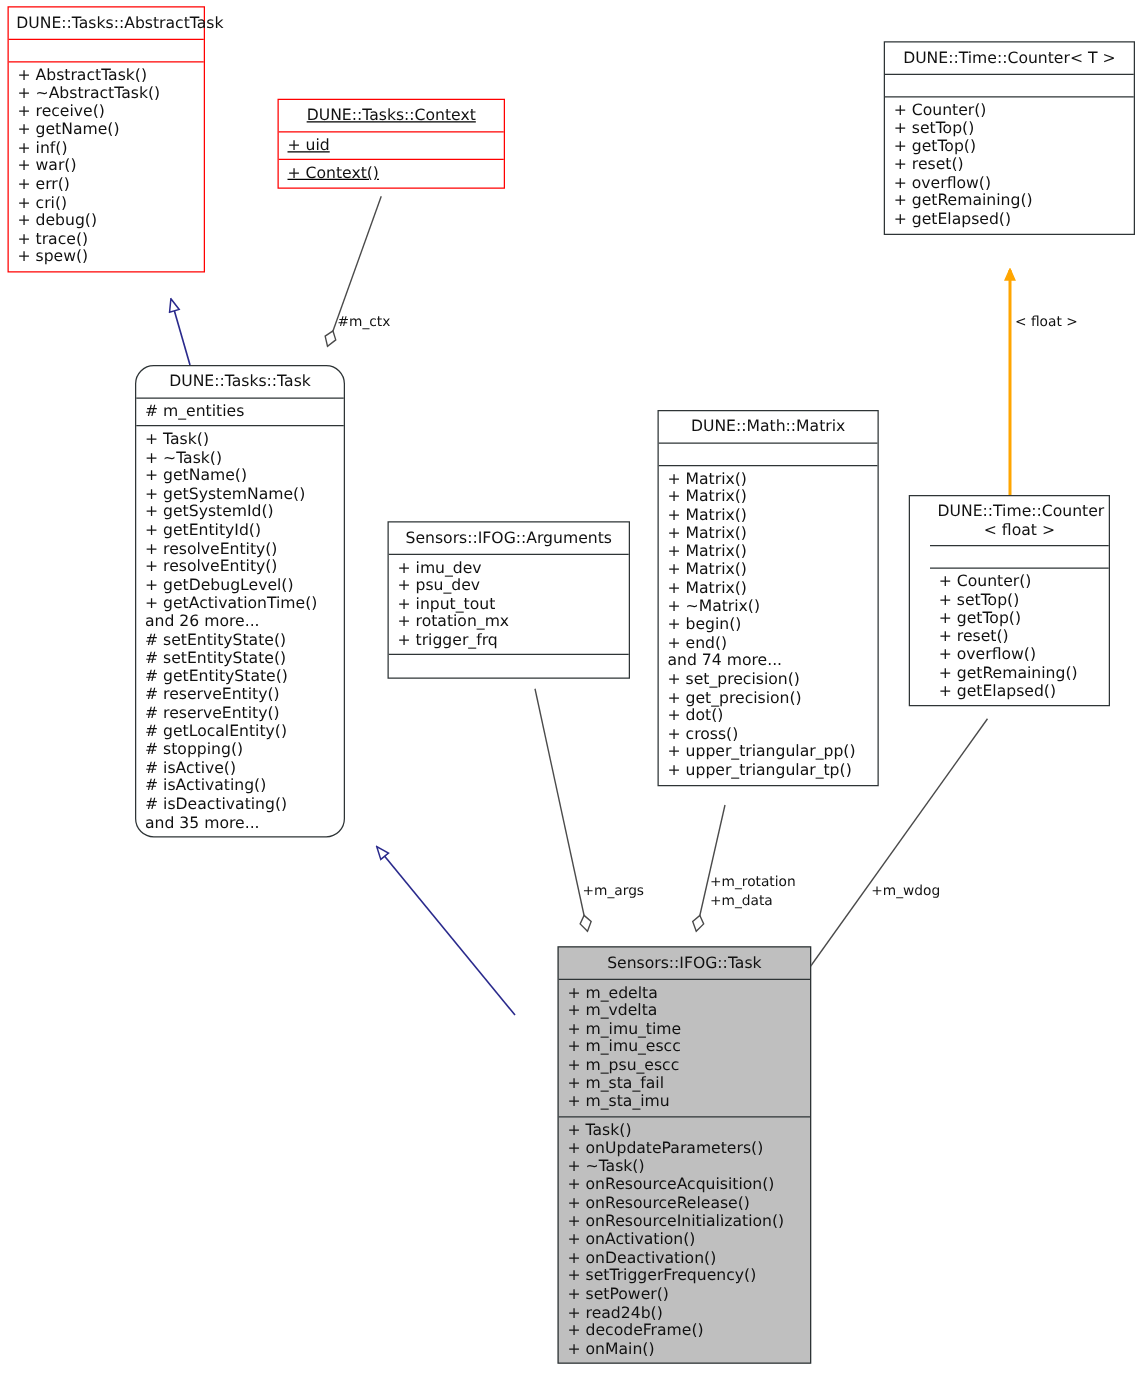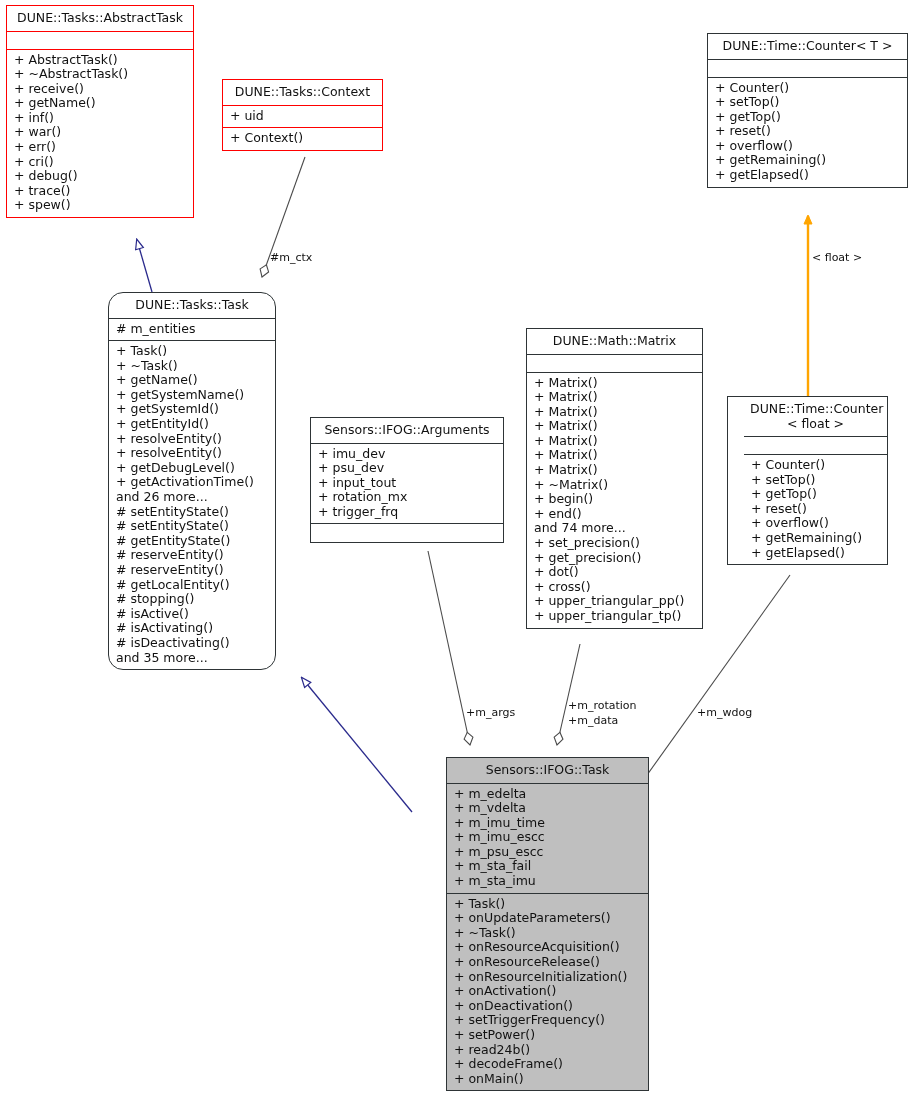--- a/index.html
+++ b/index.html
@@ -103,41 +103,41 @@
 
     <path d="M412,812 L302,678" fill="none" stroke="#2a2a8c" stroke-width="1.3" marker-end="url(#inhArrow)"></path>
 
     <path d="M428,551 L470,745" fill="none" stroke="#4a4a4a" stroke-width="1.1" marker-end="url(#aggDiamond)"></path>
 
     <path d="M580,644 L557,745" fill="none" stroke="#4a4a4a" stroke-width="1.1" marker-end="url(#aggDiamond)"></path>
 
     <path d="M790,575 L627,803" fill="none" stroke="#4a4a4a" stroke-width="1.1" marker-end="url(#aggDiamond)"></path>
   </svg>
 
-  <div class="node red" style="left:6px; top:5px; width:188px;">
+  <div class="node red" style="left:6px; top:5px; width:158px;">
     <div class="nrow ntitle">DUNE::Tasks::AbstractTask</div>
     <div class="nrow nlist empty">
       <div>&nbsp;</div>
     </div>
     <div class="nrow nlist">
       <div>+ AbstractTask()</div>
       <div>+ ~AbstractTask()</div>
       <div>+ receive()</div>
       <div>+ getName()</div>
       <div>+ inf()</div>
       <div>+ war()</div>
       <div>+ err()</div>
       <div>+ cri()</div>
       <div>+ debug()</div>
       <div>+ trace()</div>
       <div>+ spew()</div>
     </div>
   </div>
 
-  <div class="node red" style="left:222px; top:79px; width:161px;">
+  <div class="node red" style="left:222px; top:79px; width:182px;text-decoration:underline;">
     <div class="nrow ntitle">DUNE::Tasks::Context</div>
     <div class="nrow nlist">
       <div>+ uid</div>
     </div>
     <div class="nrow nlist">
       <div>+ Context()</div>
     </div>
   </div>
 
   <div class="node" style="left:707px; top:33px; width:201px;">

